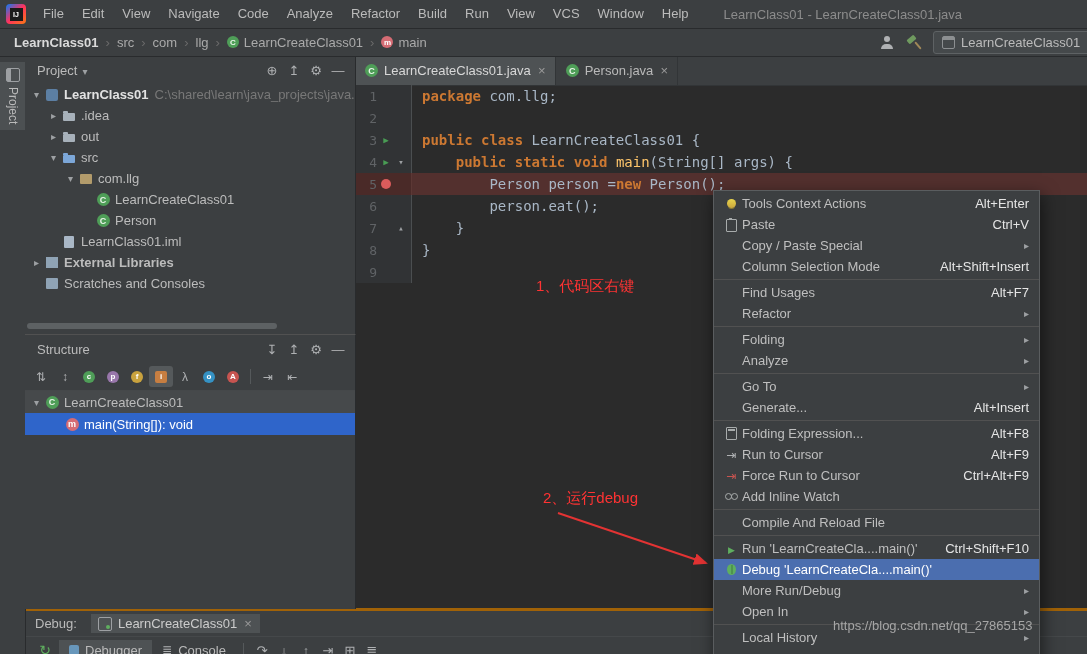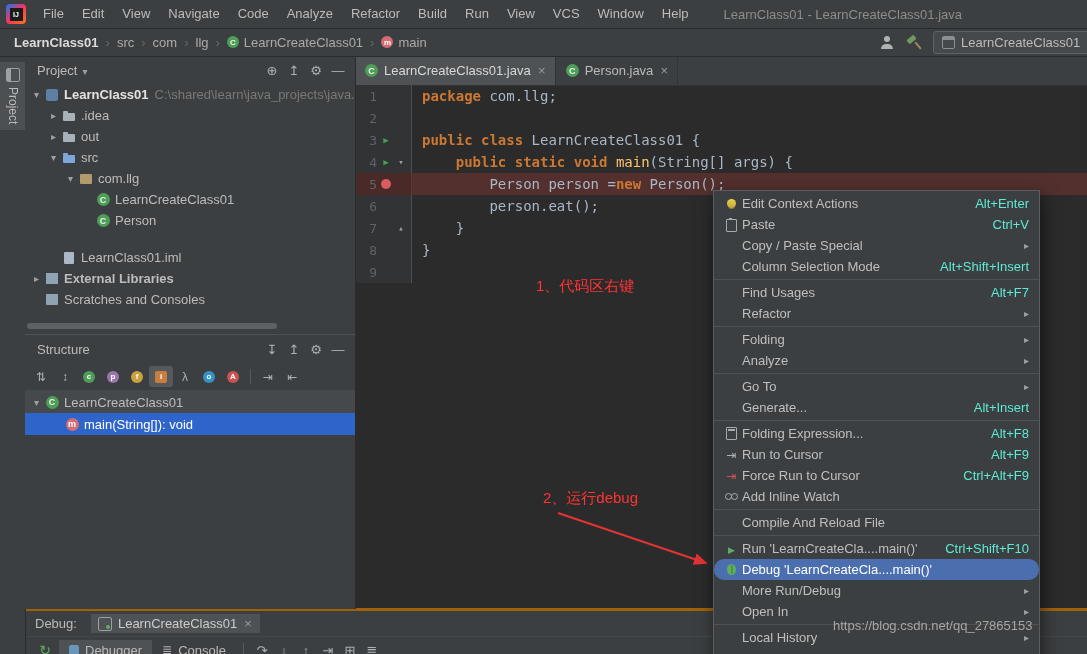--- a/index.html
+++ b/index.html
@@ -115,24 +115,24 @@
   .cline.hl .gut{background:#4a2a28;border-right-color:#5c3835;}
   .tok-kw{color:#CC7832;font-weight:bold;}
   .tok-pl{color:#A9B7C6;}
   .tok-me{color:#FFC66B;}
 
   
   .ctxmenu{position:absolute;left:713px;top:190px;width:325px;background:#3c3f41;border:1px solid #5a5d5f;box-shadow:2px 5px 16px rgba(0,0,0,.55);z-index:40;padding:2px 0;}
   .mi{height:21px;display:flex;align-items:center;padding:0 10px 0 7px;}
   .mi .micon{width:21px;flex:none;display:flex;justify-content:center;align-items:center;}
   .mlabel{color:#bfbfbf;white-space:nowrap;}
-  .mshort{margin-left:auto;color:#5eead4;padding-left:18px;white-space:nowrap;}
+  .mshort{margin-left:auto;color:#e5e5e5;padding-left:18px;white-space:nowrap;}
   .marrow{margin-left:auto;color:#9da0a3;font-size:10px;}
   .marrow::after{content:"▸";}
-  .mi.sel{background:#4b6eaf;border-radius:10px;}
+  .mi.sel{background:#4b6eaf;}
   .mi.sel .mlabel{color:#fff;}
   .mi.sep{height:5px;position:relative;pointer-events:none;}
   .mi.sep::after{content:"";position:absolute;left:0;right:0;top:2px;height:1px;background:#515151;}
   .mi i{display:block;}
   i.bulb{width:9px;height:9px;border-radius:50%;background:linear-gradient(#e8d44d,#c9a63c);box-shadow:0 2px 0 -1px #8d7d33;}
   i.paste{width:9px;height:11px;border:1px solid #a8acac;border-radius:1px;position:relative;margin-top:1px;}
   i.paste::before{content:"";position:absolute;left:2px;top:-2px;width:3px;height:2px;background:#a8acac;}
   i.calc{width:9px;height:11px;border:1px solid #a8acac;border-radius:1px;position:relative;}
   i.calc::before{content:"";position:absolute;left:1px;right:1px;top:1px;height:2px;background:#a8acac;}
   i.runcur::after{content:"⇥";color:#afb1b3;font-size:12px;}
@@ -315,21 +315,21 @@
 
         <div class="trow" style="padding-left: 55px;">
           <span class="chev"></span>
           <span class="ticon">
             <i class="ic-class"></i>
           </span>
           <span class="tlabel">Person</span>
 
         </div>
 
-        <div class="trow" style="padding-left: 21px; margin-top: 16px;">
+        <div class="trow" style="padding-left: 21px;">
           <span class="chev"></span>
           <span class="ticon">
             <i class="ic-file"></i>
           </span>
           <span class="tlabel">LearnClass01.iml</span>
 
         </div>
 
         <div class="trow" style="padding-left: 4px; font-weight: bold;">
           <span class="chev col"></span>
@@ -543,21 +543,21 @@
         </span>
     </div>
   </div>
 
   <div class="ctxmenu">
 
       <div class="mi">
         <span class="micon">
           <i class="bulb"></i>
         </span>
-        <span class="mlabel">Edit Context Actions</span>
+        <span class="mlabel">Tools Context Actions</span>
         <span class="mshort">Alt+Enter</span>
 
       </div>
 
       <div class="mi">
         <span class="micon">
           <i class="paste"></i>
         </span>
         <span class="mlabel">Paste</span>
         <span class="mshort">Ctrl+V</span>

